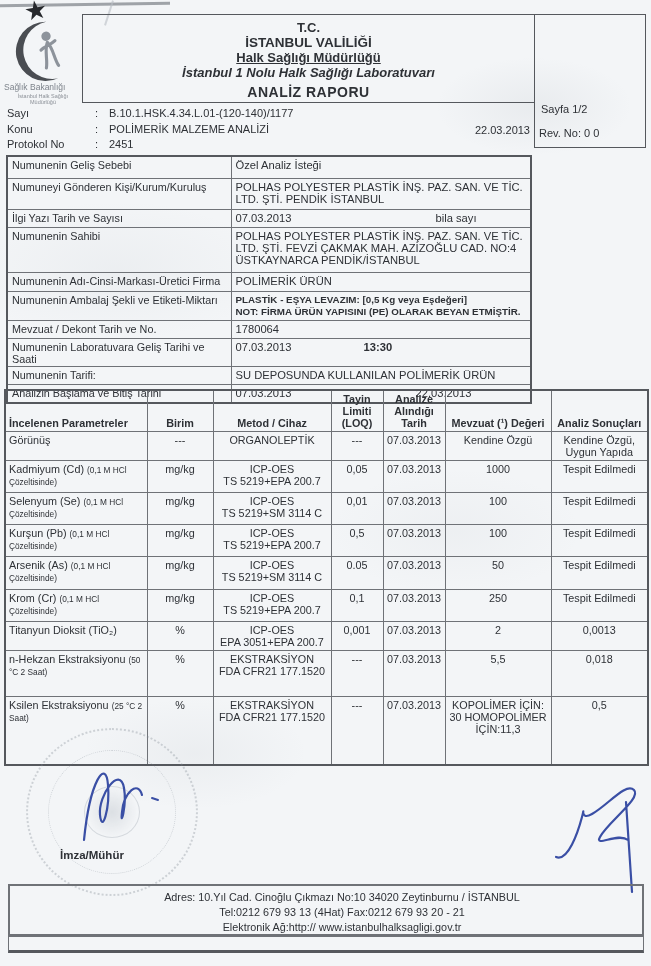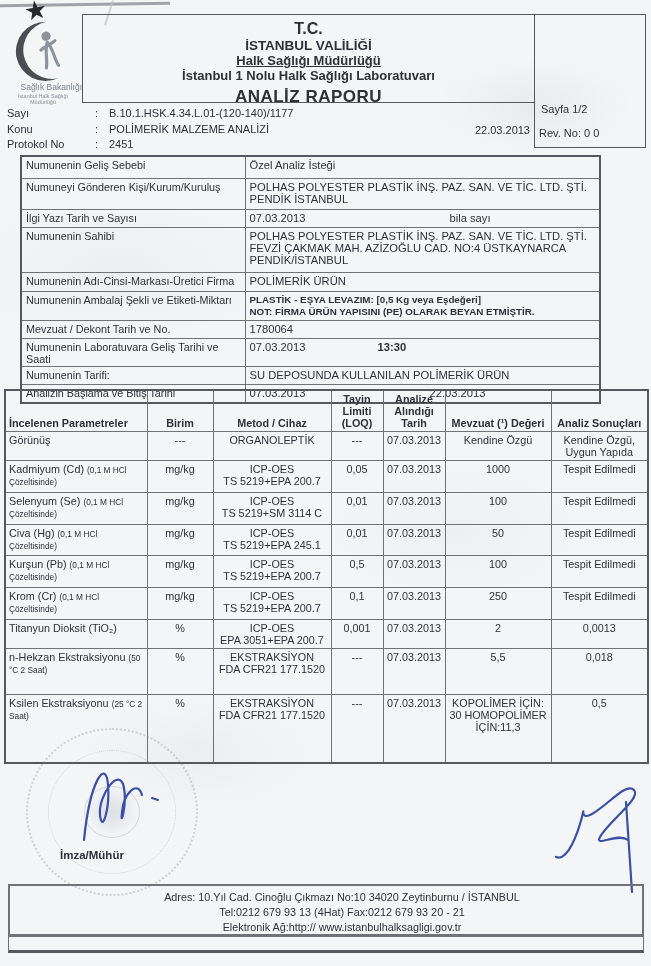--- a/index.html
+++ b/index.html
@@ -13,43 +13,43 @@
       radial-gradient(ellipse 160px 80px at 30% 78%, rgba(140,150,160,0.08), transparent 70%),
       #f3f5f7;
   }
   .edge-streak{position:absolute;left:0;top:3px;width:170px;height:3px;background:#8a8e93;transform:rotate(-0.8deg);opacity:.8;}
   .edge-streak2{position:absolute;left:108px;top:0;width:2px;height:26px;background:#b9bec4;transform:rotate(18deg);opacity:.6;}
 
   
   .logo{position:absolute;left:4px;top:2px;width:78px;height:102px;}
   .logo .star{position:absolute;left:20px;top:-7px;font-size:26px;color:#26282c;transform:rotate(-10deg);}
   .logo svg{position:absolute;left:0px;top:18px;}
-  .logo .t1{position:absolute;left:0;top:80px;width:78px;text-align:right;font-size:8.5px;color:#7d838b;}
+  .logo .t1{position:absolute;left:0;top:80px;width:78px;text-align:left;font-size:8.5px;color:#7d838b;}
   .logo .t2{position:absolute;left:0;top:91px;width:78px;text-align:center;font-size:5.5px;line-height:6px;color:#8b9097;}
   .title-box{position:absolute;left:82px;top:14px;width:452px;height:89px;border:1px solid #55585d;border-right:none;text-align:center;padding-top:5px;box-sizing:border-box;}
   .title-box div{font-weight:bold;}
-  .tb-tc{font-size:16px;}
+  .tb-tc{font-size:13px;}
   .tb-l1{font-size:13.5px;}
   .tb-l2{font-size:13px;text-decoration:underline;}
-  .tb-l3{font-size:13px;}
-  .tb-l4{font-size:17px;margin-top:4px;letter-spacing:.5px;}
+  .tb-l3{font-size:13px;font-style:italic;}
+  .tb-l4{font-size:14px;margin-top:4px;letter-spacing:.5px;}
   .right-box{position:absolute;left:534px;top:14px;width:112px;height:134px;border:1px solid #55585d;box-sizing:border-box;font-size:11px;}
   .right-box .pg{position:absolute;left:6px;top:88px;}
   .right-box .rv{position:absolute;left:4px;top:112px;}
   .hdr-date{position:absolute;left:448px;top:124px;width:82px;text-align:right;font-size:11px;}
 
   .meta{position:absolute;left:7px;top:106px;font-size:11px;line-height:15.5px;}
   .meta .row{white-space:nowrap;}
   .meta .lab{display:inline-block;width:88px;}
   .meta .col{display:inline-block;width:14px;}
 
   
   table{border-collapse:collapse;table-layout:fixed;}
   td,th{border:1px solid #6f7277;vertical-align:top;box-sizing:border-box;overflow:hidden;}
-  .info-table{position:absolute;left:20px;top:155px;width:581px;border:2px solid #55585d;}
+  .info-table{position:absolute;left:6px;top:155px;width:526px;border:2px solid #55585d;}
   .info-table td{font-size:10.8px;padding:2px 4px 1px 4px;}
   .info-table td.lab{width:224px;}
   .info-table td.val{font-size:11.2px;}
   .val .v1{display:inline-block;min-width:128px;}
   .v2-gap-wide{margin-left:72px;}
   .v2-gap-mid{margin-left:52px;}
   .v2-gap-sm{font-weight:bold;}
   .small-line{font-size:9.8px;font-weight:bold;line-height:12.5px;}
 
   .analysis-table{position:absolute;left:4px;top:389px;width:643px;border:2px solid #55585d;}
@@ -210,42 +210,42 @@
       <td>mg/kg</td>
       <td>
             <div>ICP-OES</div>
             <div>TS 5219+SM 3114 C</div>
           </td>
       <td>0,01</td>
       <td>07.03.2013</td>
       <td>100</td>
       <td>Tespit Edilmedi</td>
     </tr>
-    <tr style="height:31px">
-      <td class="p"><span class="pname">Civa (Hg)</span> <span class="pnote">(0,1 M HCl Çözeltisinde)</span></td>
-      <td>mg/kg</td>
-      <td>
-            <div>ICP-OES</div>
-            <div>TS 5219+EPA 245.1</div>
-          </td>
-      <td>0,01</td>
-      <td>07.03.2013</td>
-      <td>50</td>
-      <td>Tespit Edilmedi</td>
-    </tr>
     <tr style="height:32px">
       <td class="p"><span class="pname">Kurşun (Pb)</span> <span class="pnote">(0,1 M HCl Çözeltisinde)</span></td>
       <td>mg/kg</td>
       <td>
             <div>ICP-OES</div>
             <div>TS 5219+EPA 200.7</div>
           </td>
       <td>0,5</td>
       <td>07.03.2013</td>
       <td>100</td>
+      <td>Tespit Edilmedi</td>
+    </tr>
+    <tr style="height:33px">
+      <td class="p"><span class="pname">Arsenik (As)</span> <span class="pnote">(0,1 M HCl Çözeltisinde)</span></td>
+      <td>mg/kg</td>
+      <td>
+            <div>ICP-OES</div>
+            <div>TS 5219+SM 3114 C</div>
+          </td>
+      <td>0.05</td>
+      <td>07.03.2013</td>
+      <td>50</td>
       <td>Tespit Edilmedi</td>
     </tr>
     <tr style="height:32px">
       <td class="p"><span class="pname">Krom (Cr)</span> <span class="pnote">(0,1 M HCl Çözeltisinde)</span></td>
       <td>mg/kg</td>
       <td>
             <div>ICP-OES</div>
             <div>TS 5219+EPA 200.7</div>
           </td>
       <td>0,1</td>

